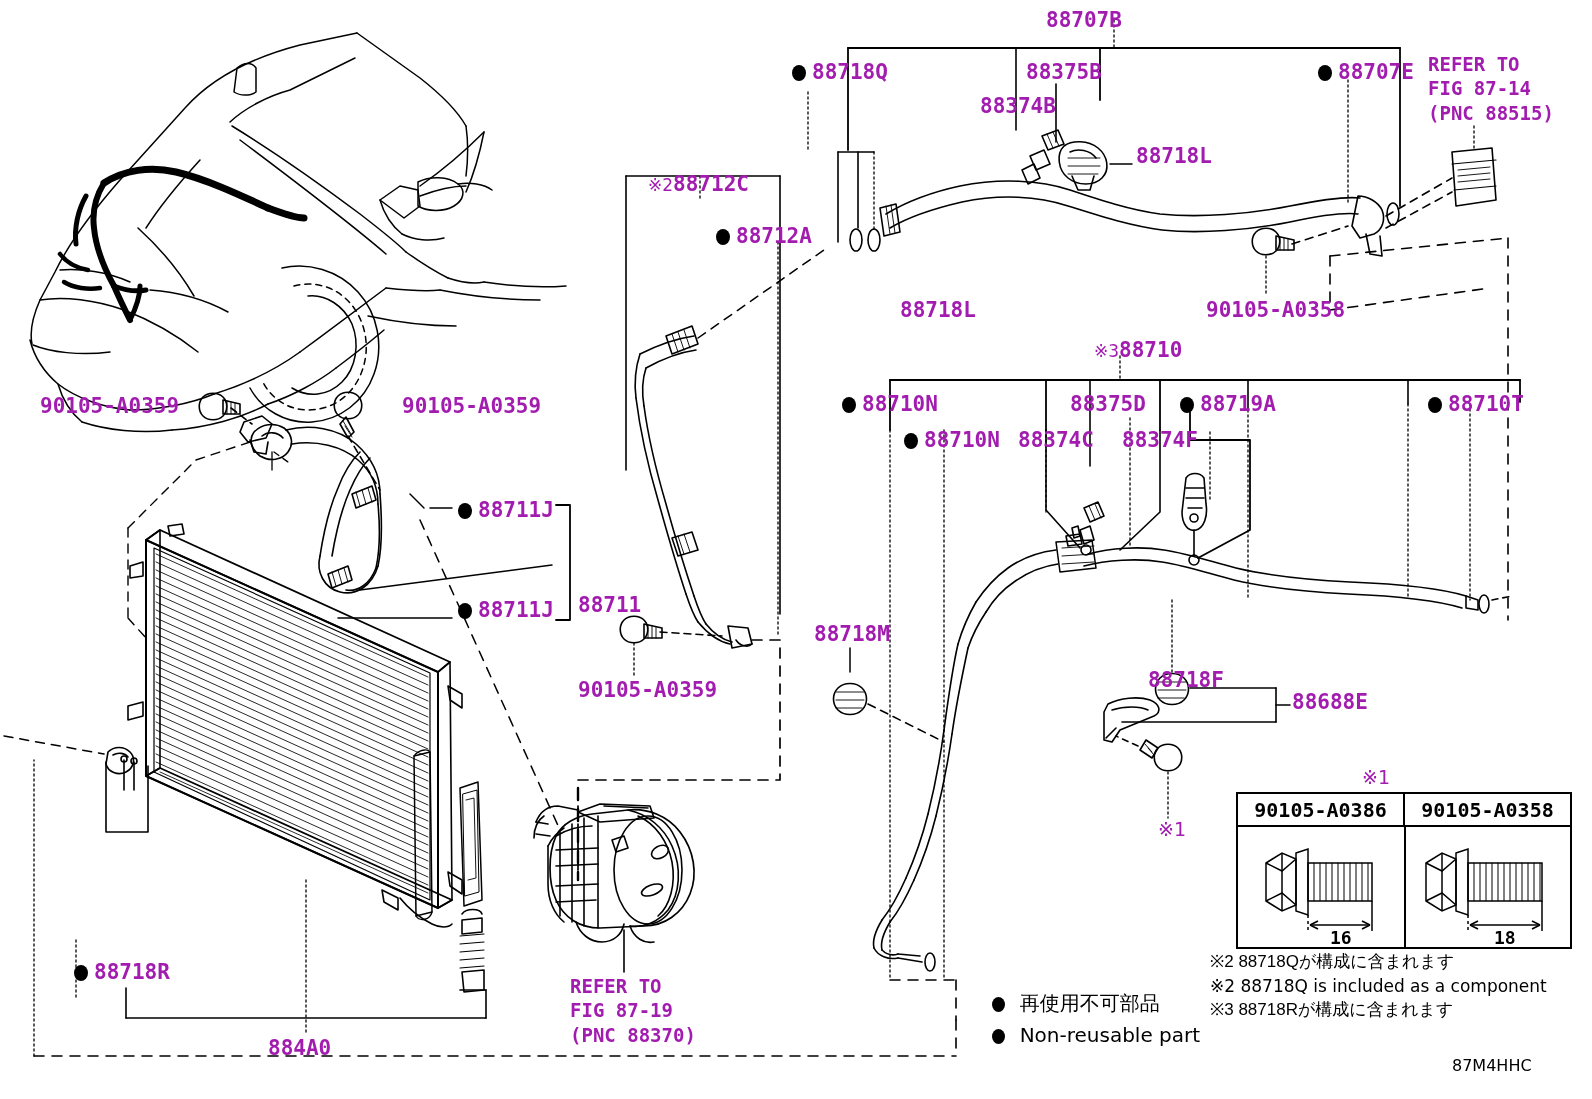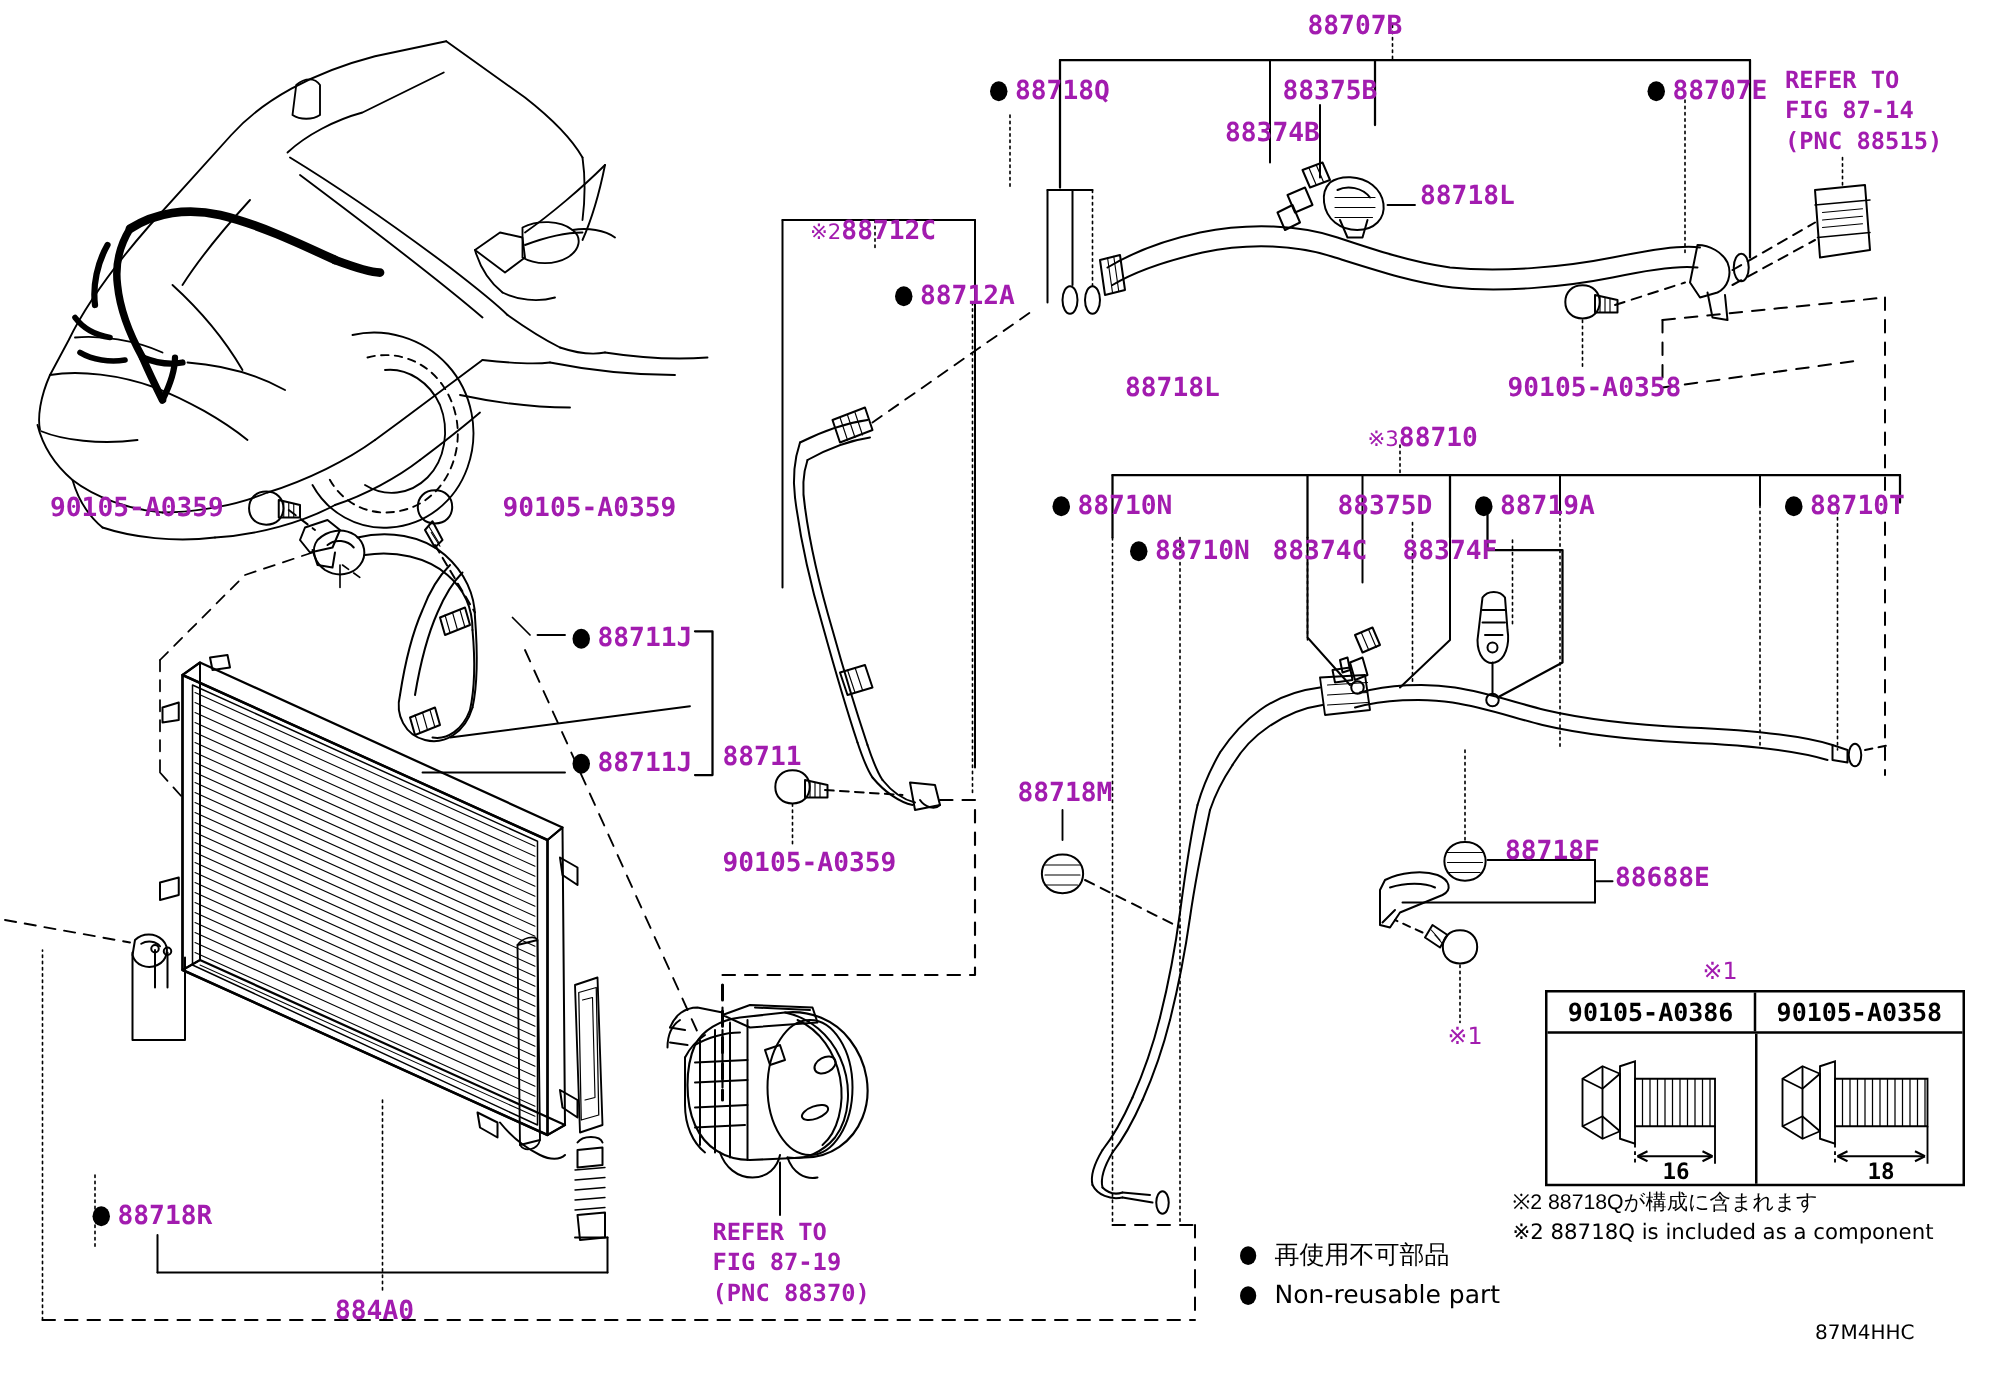--- a/index.html
+++ b/index.html
@@ -661,21 +661,21 @@
 
 <div class="lbl pn" style="left:458px;top:598px;">
   <span class="bul"></span><span>88711J</span></div>
 
 <div class="lbl pn" style="left:578px;top:550px;margin-top:43px;">
   <span>88711</span></div>
 
 <div class="lbl pn" style="left:814px;top:622px;">
   <span>88718M</span></div>
 
-<div class="lbl pn" style="left:1204px;top:668px;">
+<div class="lbl pn" style="left:1148px;top:668px;">
   <span>88718F</span></div>
 
 <div class="lbl pn" style="left:1292px;top:690px;">
   <span>88688E</span></div>
 
 <div class="lbl pn" style="left:74px;top:960px;">
   <span class="bul"></span><span>88718R</span></div>
 
 <div class="lbl pn" style="left:268px;top:1036px;">
   <span>884A0</span></div>
@@ -770,17 +770,18 @@
   </div>
   <div>
     <span class="bul-sm"></span>
     <span class="legend-txt">Non-reusable part</span>
   </div>
 </div>
 
 <div style="position:absolute;left:1210px;top:950px;line-height:1.42;">
   <div class="note-jp">※2 88718Qが構成に含まれます</div>
   <div class="note-en">※2 88718Q is included as a component</div>
+  <div class="note-jp">※3 88718Rが構成に含まれます</div>
 </div>
 
 <div class="code" style="position:absolute;left:1452px;top:1056px;">87M4HHC</div>
 
 </div>
 
 </body></html>

